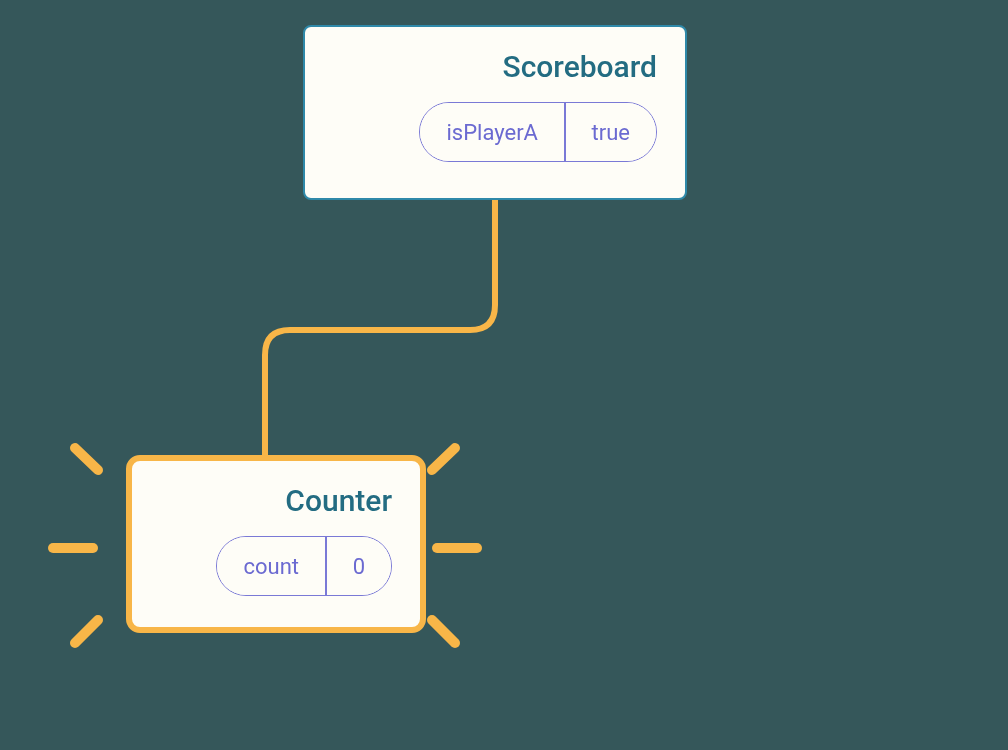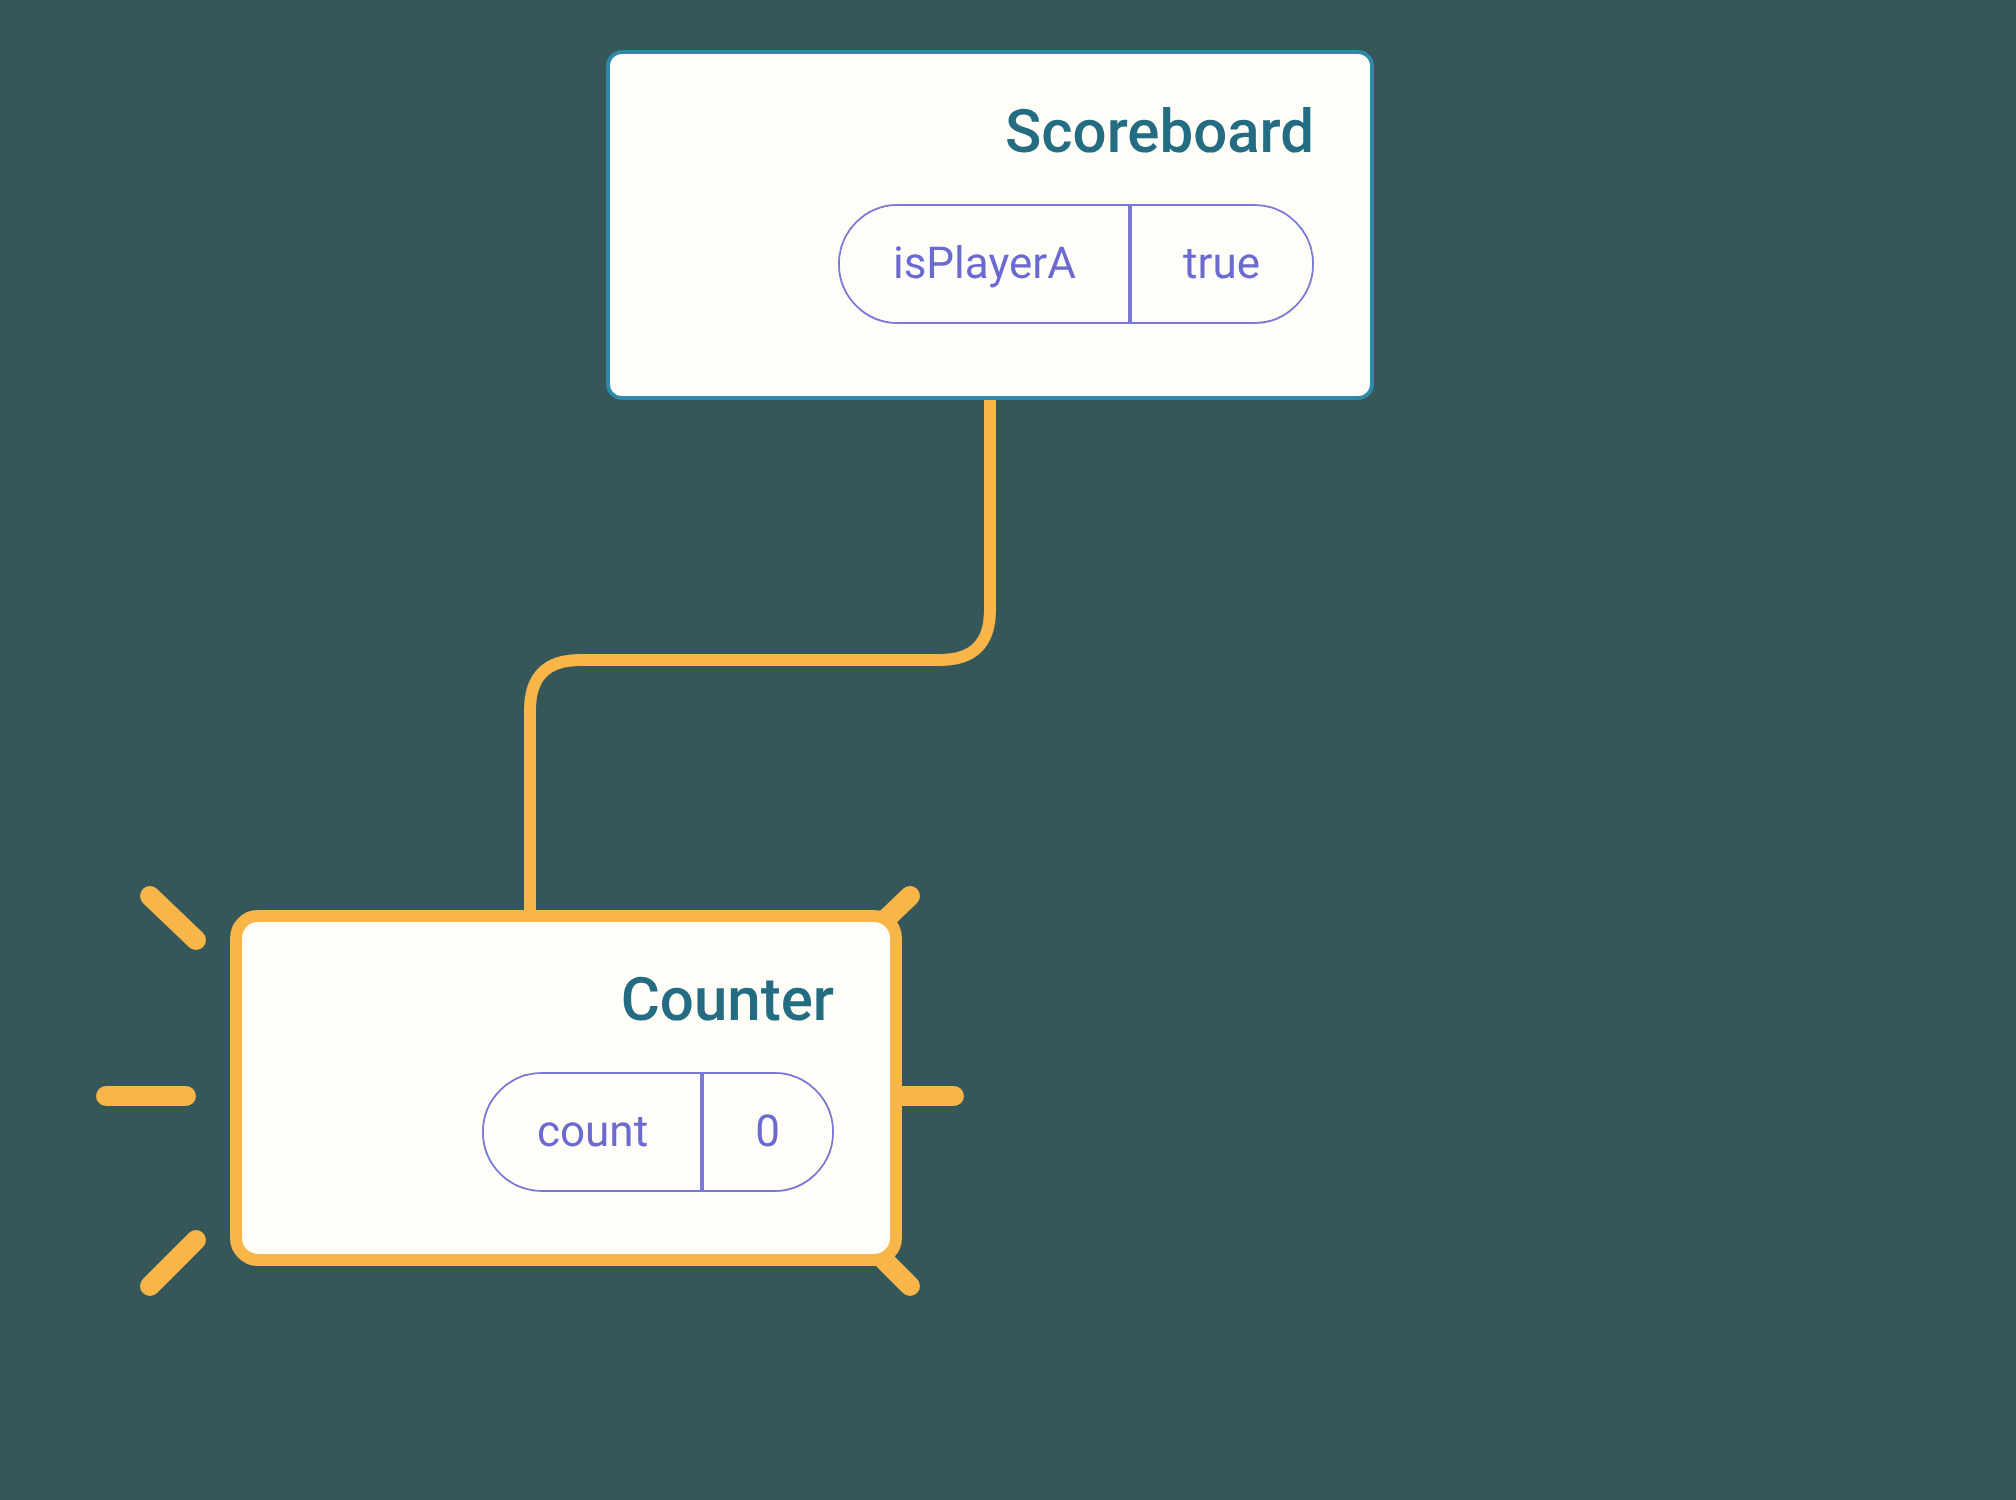--- a/index.html
+++ b/index.html
@@ -32,23 +32,23 @@
     padding: 22px 28px 28px 28px;
   }
   .node-top {
     left: 303px;
     top: 25px;
     width: 384px;
     height: 175px;
     border: 2px solid #2F89A9;
   }
   .node-bottom {
-    left: 115px;
+    left: 126px;
     top: 455px;
-    width: 336px;
+    width: 300px;
     height: 178px;
     border: 6px solid #F8B648;
     border-radius: 14px;
   }
 
   .node-title {
     color: #236C82;
     font-size: 30px;
     font-weight: 500;
     margin-bottom: 18px;

